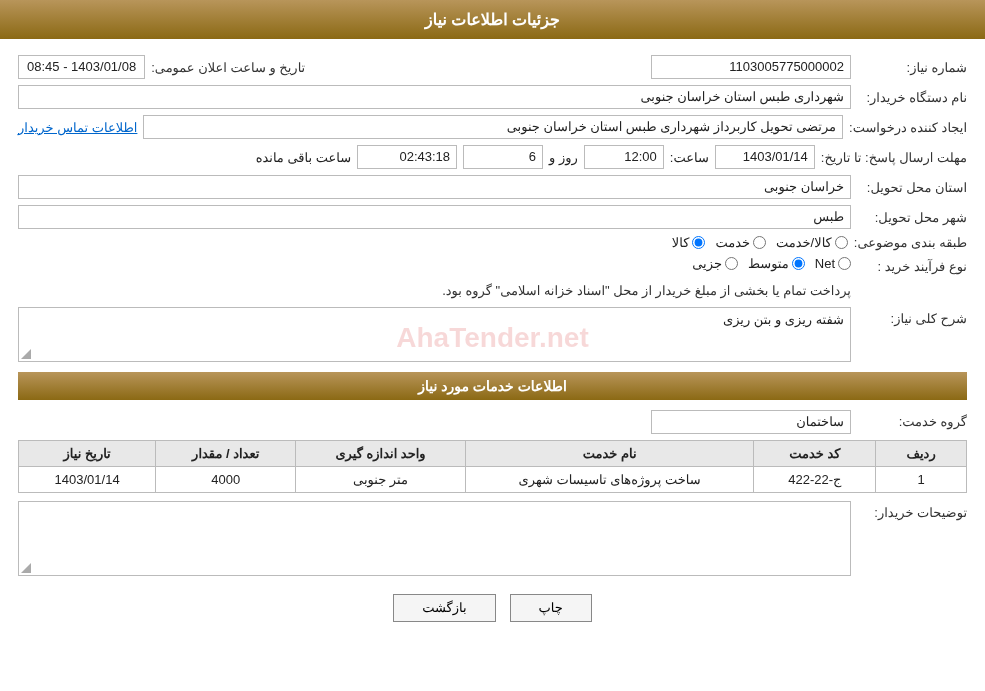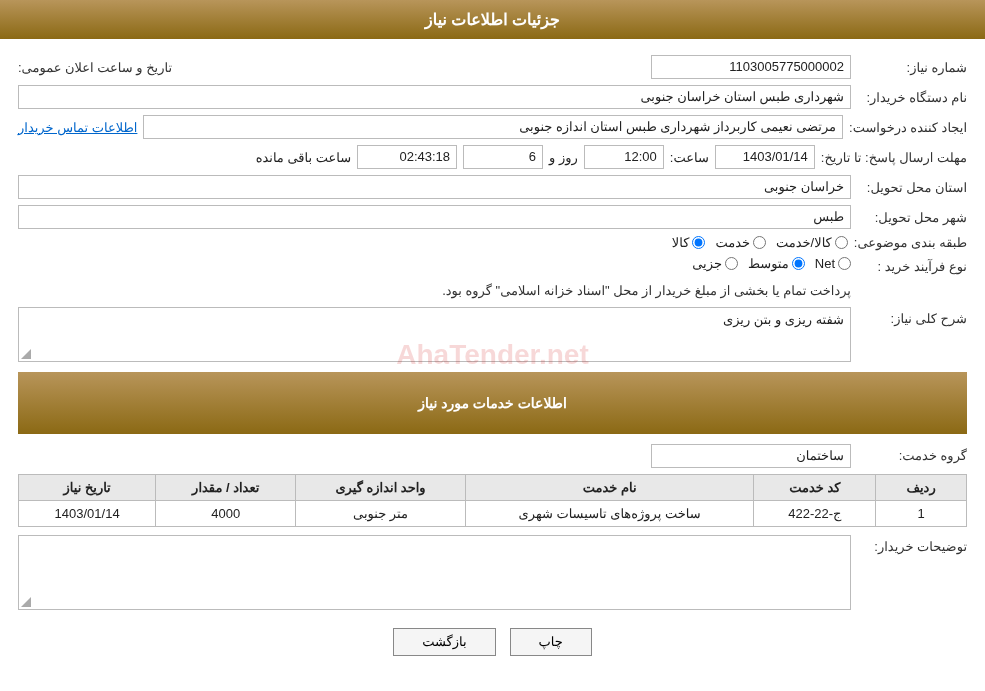--- a/index.html
+++ b/index.html
@@ -26,21 +26,21 @@
       font-weight: bold;
       margin-bottom: 10px;
     }
     .main-content {
       padding: 6px 18px;
     }
     .section-divider {
       background: linear-gradient(to bottom, #b8955a, #8b6914);
       color: #fff;
       text-align: center;
-      padding: 23px 0;
+      padding: 6px 0;
       font-size: 14px;
       font-weight: bold;
       margin: 10px 0;
     }
     .form-row {
       display: flex;
       align-items: center;
       margin-bottom: 6px;
       direction: rtl;
       gap: 6px;
@@ -243,30 +243,31 @@
 
   <div class="main-content watermark-container">
 
     <div class="watermark">AhaTender.net</div>
 
     <div class="form-row">
       <span class="label">شماره نیاز:</span>
       <div class="input-box input-fixed-200">1103005775000002</div>
       <span style="flex:1"></span>
       <span class="announce-label">تاریخ و ساعت اعلان عمومی:</span>
+      <div class="announce-value">1403/01/08 - 08:45</div>
     </div>
 
     <div class="form-row">
       <span class="label">نام دستگاه خریدار:</span>
       <div class="input-box input-wide">شهرداری طبس استان خراسان جنوبی</div>
     </div>
 
     <div class="form-row">
       <span class="label">ایجاد کننده درخواست:</span>
-      <div class="input-box input-wide">مرتضی نعیمی کاربرداز شهرداری طبس استان اندازه جنوبی</div>
+      <div class="input-box input-wide">مرتضی تحویل کاربرداز شهرداری طبس استان خراسان جنوبی</div>
       <span class="link-blue">اطلاعات تماس خریدار</span>
     </div>
 
     <div class="deadline-row">
       <span class="label label-wide">مهلت ارسال پاسخ: تا تاریخ:</span>
       <div class="input-box input-fixed-100">1403/01/14</div>
       <span style="white-space:nowrap">ساعت:</span>
       <div class="input-box input-fixed-80">12:00</div>
       <span style="white-space:nowrap">روز و</span>
       <div class="input-box input-fixed-80">6</div>

